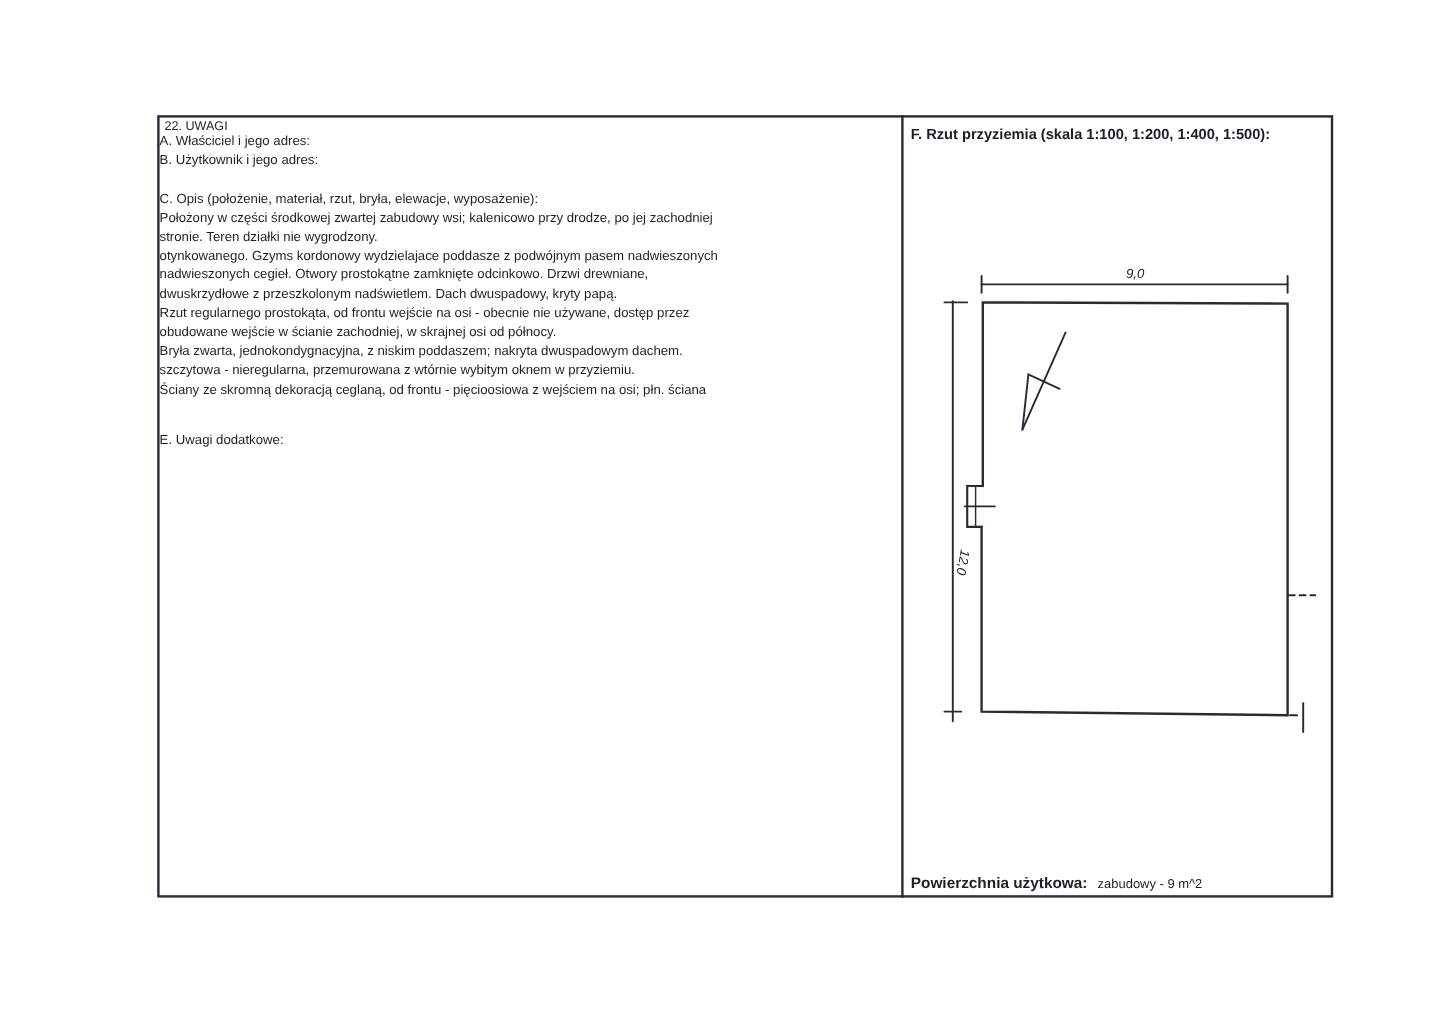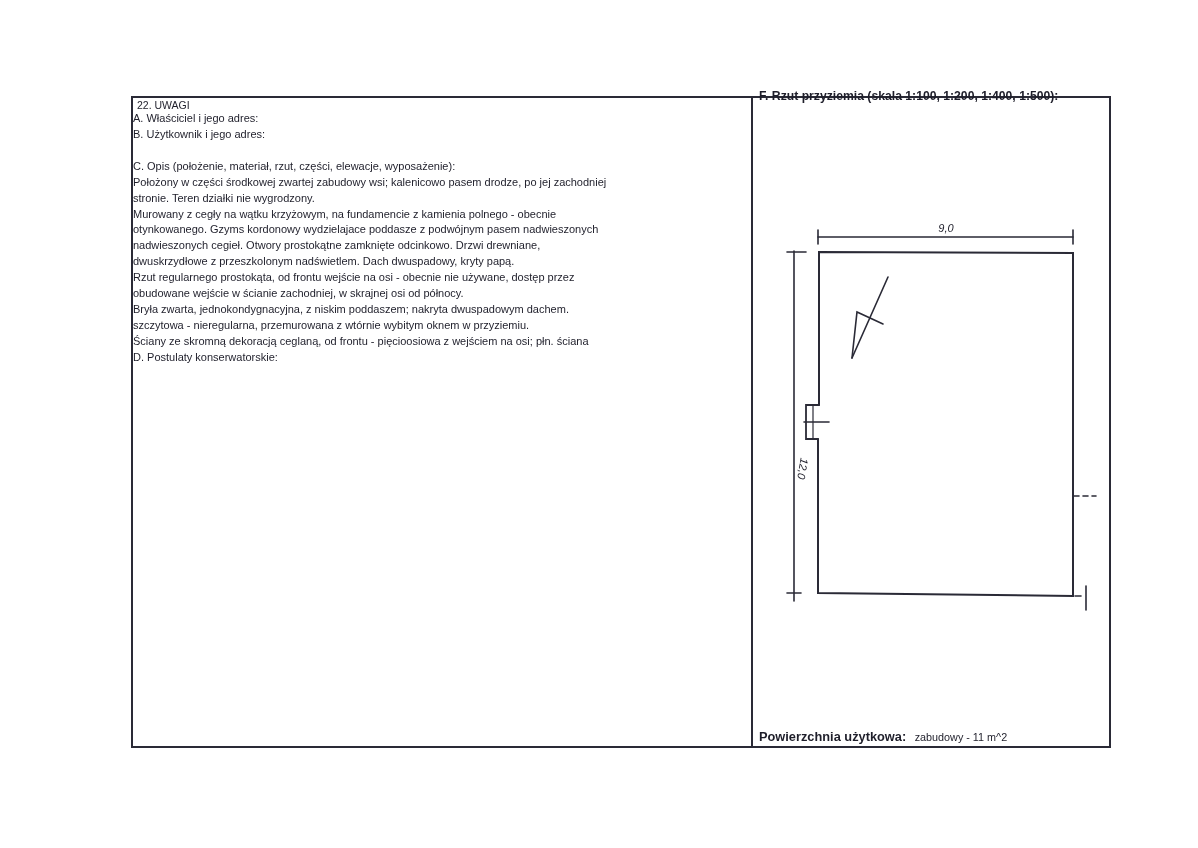--- a/index.html
+++ b/index.html
@@ -19,56 +19,55 @@
   }
   .section-no {
     font-size: 10.5px; margin-left: 4px; line-height: 12px;
   }
   .line {
     font-size: 11px; font-weight: normal; line-height: 15.9px; white-space: nowrap;
   }
   .gap { height: 16px; }
   .gap2 { height: 26px; }
   .right-title {
-    position: absolute; left: 759px; top: 89px; font-size: 12.2px; font-weight: bold; white-space: nowrap; text-align: center;
+    position: absolute; left: 759px; top: 105px; font-size: 12.2px; font-weight: bold; white-space: nowrap; text-align: center;
   }
   .area-row {
     position: absolute; left: 759px; top: 727px; white-space: nowrap;
   }
   .area-label { font-size: 12.8px; font-weight: bold; margin-top: 43px; }
   .area-value { font-size: 10.8px; margin-left: 4px; }
   svg.plan { position: absolute; left: 753px; top: 200px; }
 </style>
 </head>
 <body>
 
 <div class="frame"></div>
 <div class="divider"></div>
 
 <div class="left-panel">
   <div class="section-no">22. UWAGI</div>
   <div class="line">A. Właściciel i jego adres:</div>
   <div class="line">B. Użytkownik i jego adres:</div>
   <div class="gap"></div>
-  <div class="line">C. Opis (położenie, materiał, rzut, części, elewacje, wyposażenie):</div>
+  <div class="line">C. Opis (położenie, materiał, rzut, bryła, elewacje, wyposażenie):</div>
   <div>
-    <div class="line">Położony w części środkowej zwartej zabudowy wsi; kalenicowo pasem drodze, po jej zachodniej</div>
+    <div class="line">Położony w części środkowej zwartej zabudowy wsi; kalenicowo przy drodze, po jej zachodniej</div>
     <div class="line">stronie. Teren działki nie wygrodzony.</div>
-    <div class="line">Murowany z cegły na wątku krzyżowym, na fundamencie z kamienia polnego - obecnie</div>
     <div class="line">otynkowanego. Gzyms kordonowy wydzielajace poddasze z podwójnym pasem  nadwieszonych</div>
     <div class="line">nadwieszonych cegieł. Otwory prostokątne zamknięte odcinkowo. Drzwi drewniane,</div>
     <div class="line">dwuskrzydłowe z przeszkolonym nadświetlem. Dach dwuspadowy, kryty papą.</div>
     <div class="line">Rzut regularnego prostokąta, od frontu wejście na osi - obecnie nie używane, dostęp przez</div>
     <div class="line">obudowane wejście w ścianie zachodniej, w skrajnej osi od północy.</div>
     <div class="line">Bryła zwarta,  jednokondygnacyjna, z niskim poddaszem; nakryta dwuspadowym dachem.</div>
     <div class="line">szczytowa - nieregularna, przemurowana z wtórnie wybitym oknem w przyziemiu.</div>
     <div class="line">Ściany ze skromną dekoracją ceglaną, od frontu - pięcioosiowa z wejściem na osi;  płn. ściana</div>
   </div>
-  <div class="line">D. Postulaty konserwatorskie:</div>
   <div class="gap2"></div>
+  <div class="line">E. Uwagi dodatkowe:</div>
 </div>
 
 <div class="right-title">F. Rzut przyziemia (skala 1:100, 1:200, 1:400, 1:500):</div>
 
 <svg class="plan" width="345" height="420" viewBox="753 200 345 420">
   <g fill="none" stroke="#2a2a36" stroke-width="1.6" stroke-linecap="round">
 
     <line x1="818" y1="237" x2="1073" y2="237"></line>
     <line x1="818" y1="230" x2="818" y2="244"></line>
     <line x1="1073" y1="230" x2="1073" y2="244"></line>
@@ -88,14 +87,14 @@
     <line x1="1074" y1="496" x2="1096" y2="496" stroke-dasharray="5,4"></line>
     <line x1="1075" y1="596" x2="1081" y2="596"></line>
     <line x1="1086" y1="586" x2="1086" y2="610"></line>
   </g>
   <text x="946" y="232" font-size="11" font-style="italic" fill="#1e1e2a" text-anchor="middle" font-family="'Liberation Sans', sans-serif">9,0</text>
   <text x="0" y="0" font-size="11" font-style="italic" fill="#1e1e2a" text-anchor="middle" font-family="'Liberation Sans', sans-serif" transform="translate(799,468) rotate(100)">12,0</text>
 </svg>
 
 <div class="area-row">
   <span class="area-label">Powierzchnia użytkowa:</span>
-  <span class="area-value">zabudowy - 11 m^2</span>
+  <span class="area-value">zabudowy - 9 m^2</span>
 </div>
 
 </body></html>

